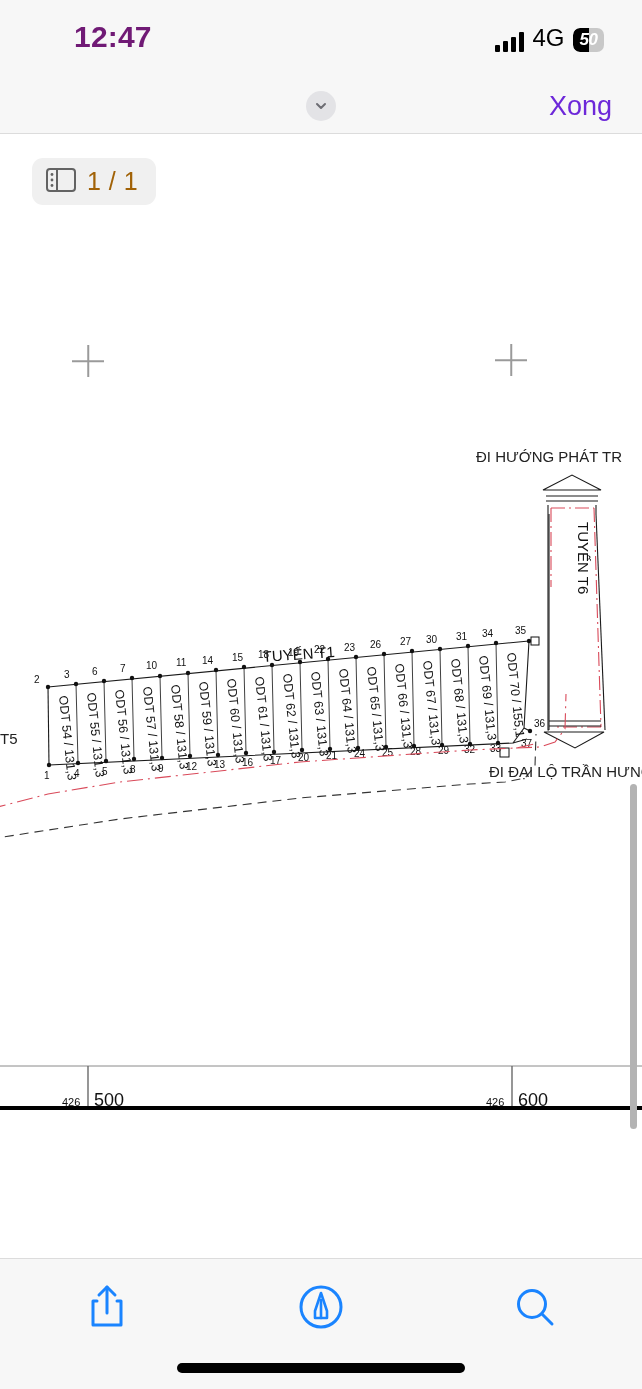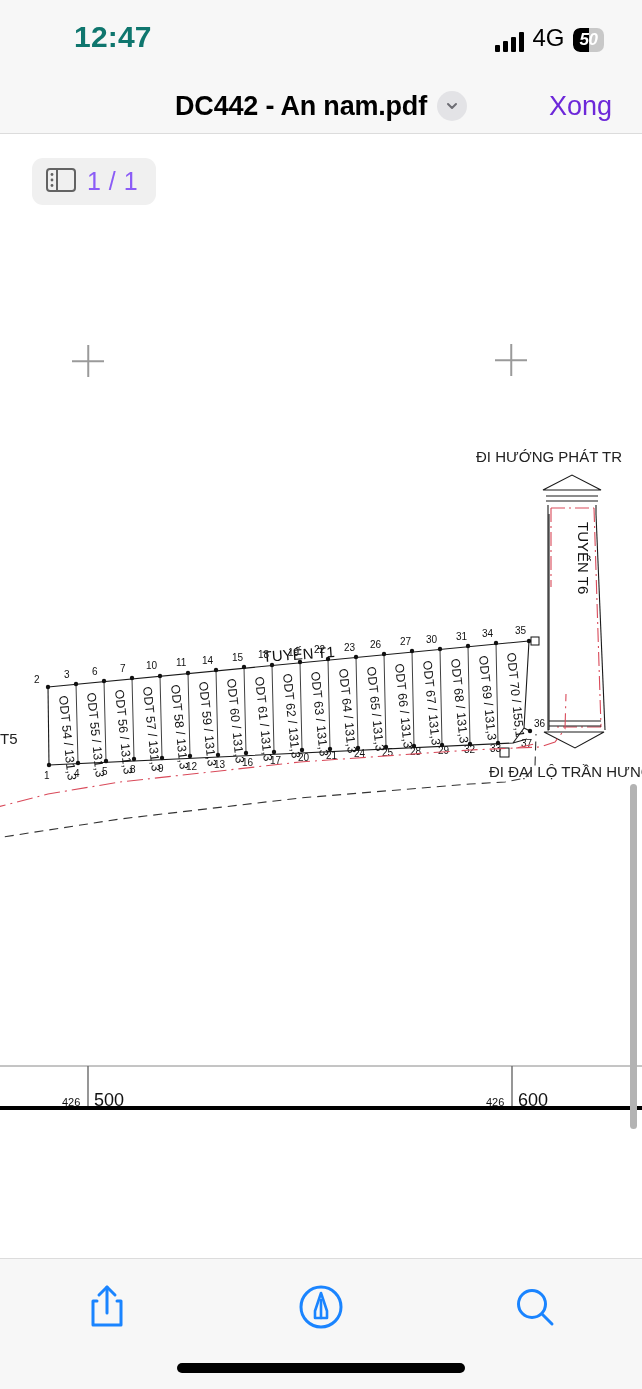--- a/index.html
+++ b/index.html
@@ -18,21 +18,21 @@
 
   
   .status-bar {
     position: absolute; top: 0; left: 0;
     width: 642px; height: 78px;
     background: #f7f7f7;
     display: flex; align-items: center;
   }
   .status-time {
     position: absolute; left: 74px; top: 20px;
-    font-size: 30px; font-weight: 600; color: #0f766e;
+    font-size: 30px; font-weight: 600; color: #701a75;
     letter-spacing: 0.2px;
   }
   .status-right {
     position: absolute; right: 38px; top: 24px;
     display: flex; align-items: flex-end; gap: 9px;
   }
   .signal-bars { display: flex; align-items: flex-end; gap: 3px; height: 20px; }
   .signal-bars i { display: block; width: 5px; background: #000; border-radius: 1px; }
   .signal-bars i:nth-child(1) { height: 7px; }
   .signal-bars i:nth-child(2) { height: 11px; }
@@ -88,21 +88,21 @@
   }
 
   
   .page-badge {
     position: absolute; left: 32px; top: 24px;
     height: 47px; padding: 0 18px 0 14px;
     background: #f0f0f0; border-radius: 11px;
     display: flex; align-items: center; gap: 11px;
   }
   .page-badge-label {
-    font-size: 25px; color: #8b5cf6; letter-spacing: 0.5px;
+    font-size: 25px; color: #a16207; letter-spacing: 0.5px;
   }
   .thumb-icon { display: block; }
 
   
   .crosshair { position: absolute; }
   .crosshair::before, .crosshair::after {
     content: ""; position: absolute; background: #9a9a9a;
   }
   .crosshair::before { left: 0; top: 50%; width: 100%; height: 1.5px; transform: translateY(-50%); }
   .crosshair::after { top: 0; left: 50%; height: 100%; width: 1.5px; transform: translateX(-50%); }
@@ -160,21 +160,20 @@
       <div class="battery">
         <div class="battery-fill"></div>
         <div class="battery-pct">50</div>
 
       </div>
     </div>
   </div>
 
   <div class="nav-bar">
     <div class="nav-title-wrap">
-      <div class="nav-title">DC442 - An nam.pdf</div>
       <div class="nav-chevron">
         <svg width="16" height="16" viewBox="0 0 16 16">
           <path d="M4 6 L8 10 L12 6" fill="none" stroke="#6d6d73" stroke-width="2" stroke-linecap="round" stroke-linejoin="round"></path>
         </svg>
       </div>
     </div>
     <div class="nav-done">Xong</div>
   </div>
 
   <div class="page-view">

